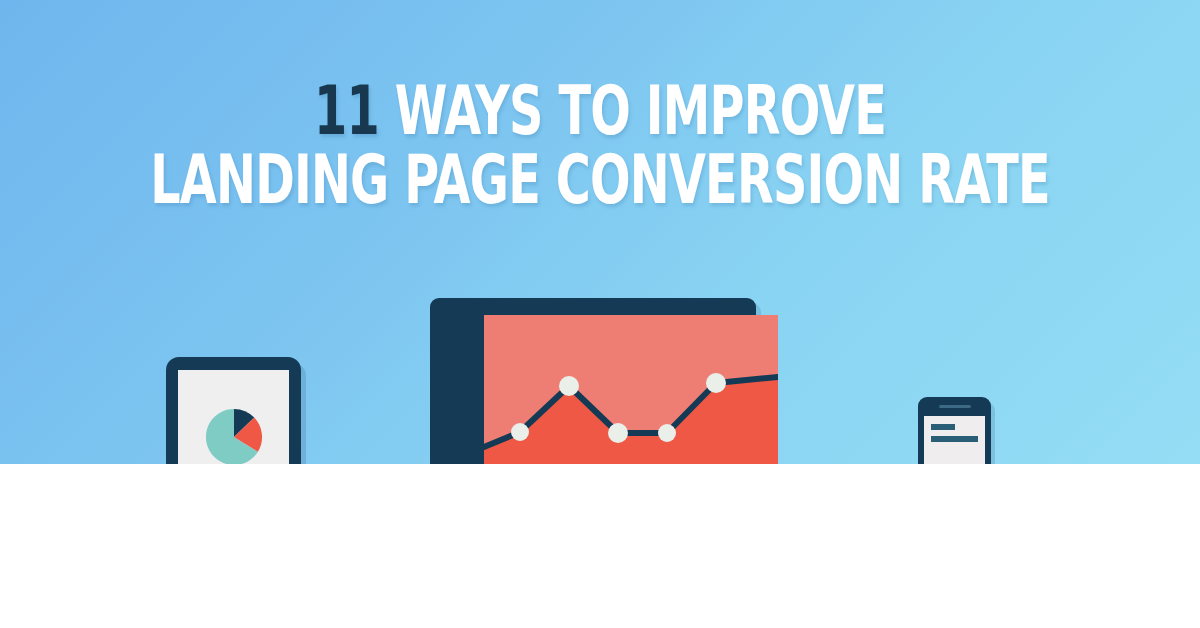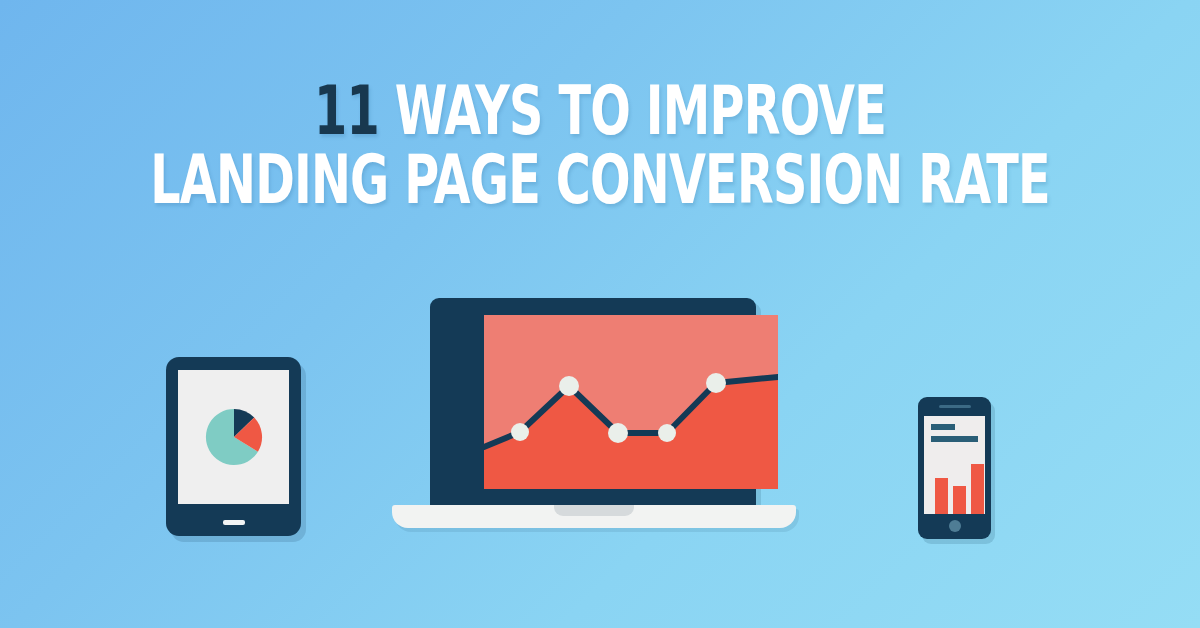--- a/index.html
+++ b/index.html
@@ -9,21 +9,21 @@
   body {
     width: 1200px;
     height: 628px;
     overflow: hidden;
     font-family: "Liberation Sans", sans-serif;
     background: #ffffff;
   }
   #stage {
     position: relative;
     width: 1200px;
-    height: 628px;
+    height: 464px;
     overflow: hidden;
     background: linear-gradient(135deg, #6FB6EE 0%, #7CC4F0 35%, #8AD4F3 65%, #95DDF5 100%);
   }
 
   
   #headline {
     position: absolute;
     left: 0;
     top: 78px;
     width: 1200px;

